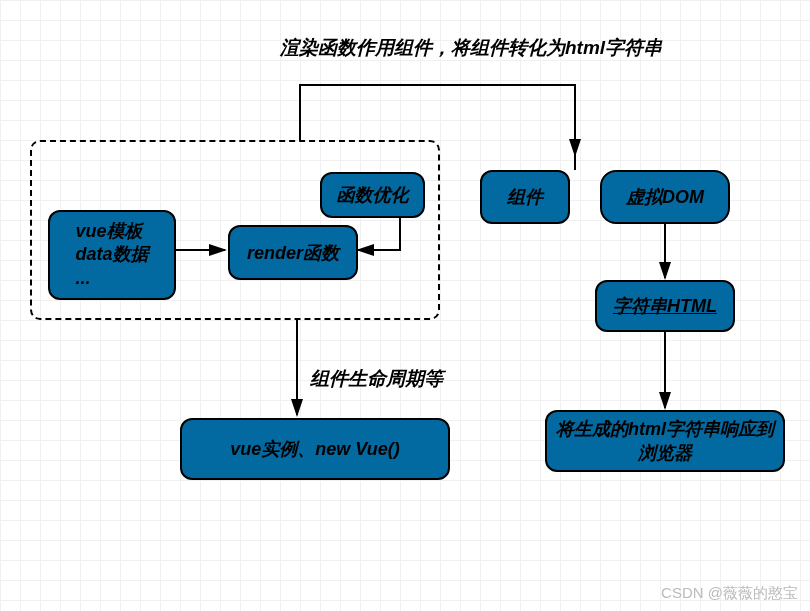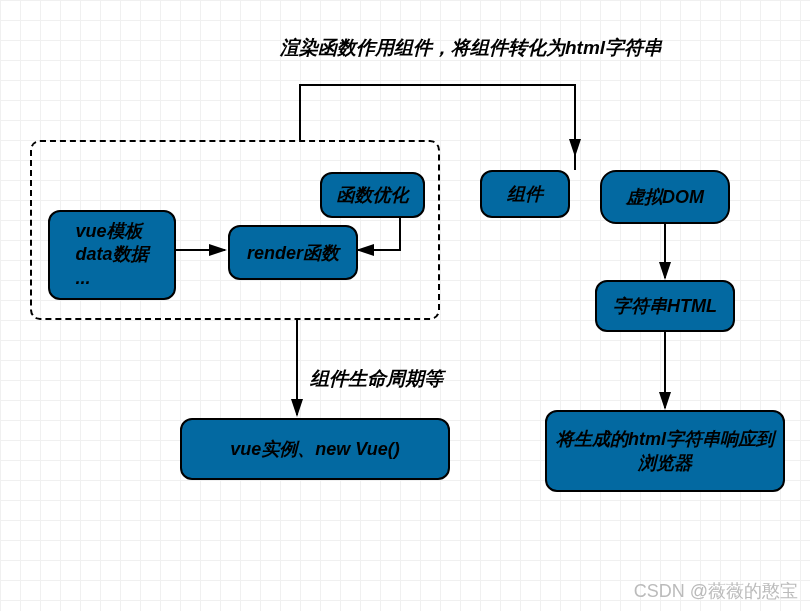--- a/index.html
+++ b/index.html
@@ -55,21 +55,21 @@
       top: 0; left: 0;
       width: 810px;
       height: 611px;
       pointer-events: none;
     }
     .watermark {
       position: absolute;
       bottom: 8px;
       right: 12px;
       color: #bbb;
-      font-size: 18px;
+      font-size: 15px;
       font-style: normal;
       font-weight: normal;
     }
   </style>
 </head>
 <body>
 
 <div class="grid-bg"></div>
 
 <svg class="connector">
@@ -111,29 +111,29 @@
 <div class="box" style="left:320px; top:172px; width:105px; height:46px;">
   <span>函数优化</span>
 </div>
 
 <div class="label" style="left:310px; top:366px;">组件生命周期等</div>
 
 <div class="box" style="left:180px; top:418px; width:270px; height:62px;">
   <span>vue实例、new Vue()</span>
 </div>
 
-<div class="box" style="left:480px; top:170px; width:90px; height:48px;">
+<div class="box" style="left:480px; top:170px; width:90px; height:54px;">
   <span>组件</span>
 </div>
 
 <div class="box" style="left:600px; top:170px; width:130px; height:54px;border-radius:16px;">
   <span>虚拟DOM</span>
 </div>
 
-<div class="box" style="left:595px; top:280px; width:140px; height:52px;">
+<div class="box" style="left:595px; top:280px; width:140px; height:52px;text-decoration:underline;">
   <span>字符串HTML</span>
 </div>
 
-<div class="box" style="left:545px; top:410px; width:240px; height:82px;justify-content:flex-end;">
+<div class="box" style="left:545px; top:410px; width:240px; height:62px;justify-content:flex-end;">
   <span style="white-space:normal;">将生成的html字符串响应到浏览器</span>
 </div>
 
 <div class="watermark">CSDN @薇薇的憨宝</div>
 
 </body></html>

